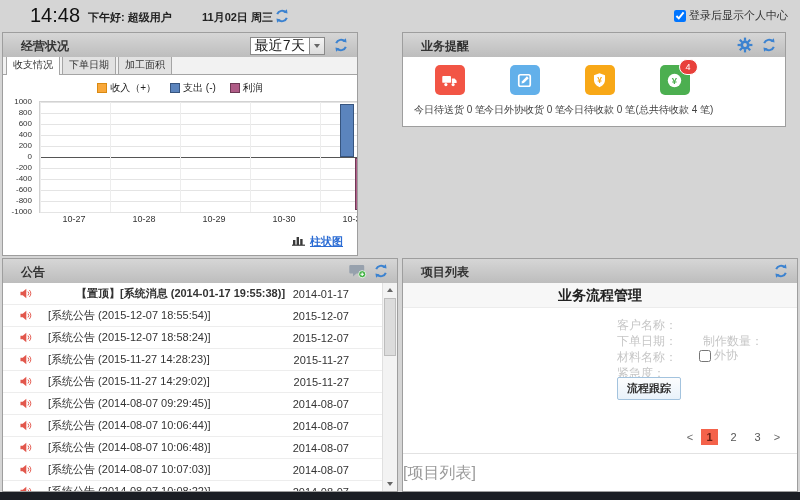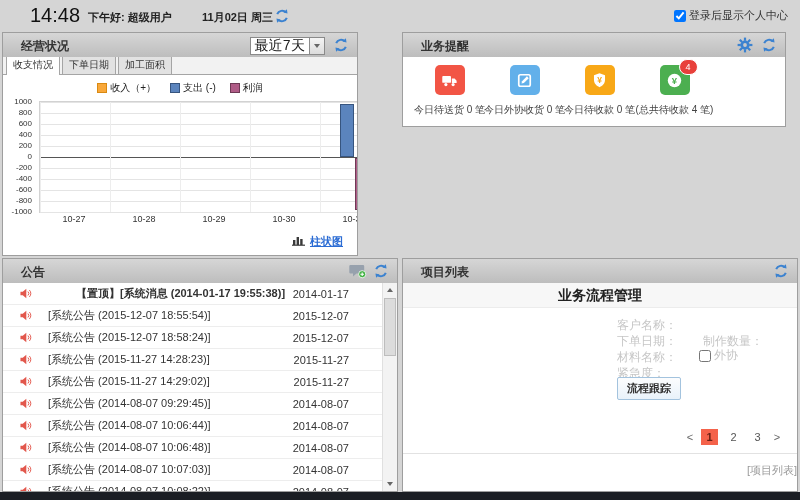--- a/index.html
+++ b/index.html
@@ -83,21 +83,21 @@
   .f-check input{width:12px;height:12px;margin:0;}
   .track-btn{position:absolute;left:214px;top:94px;font-size:11px;font-weight:bold;color:#333;
      background:linear-gradient(#fcfdfe,#e9f2fa);border:1px solid #a3c3de;border-radius:2px;
      padding:3px 9px;cursor:pointer;}
   .pagination{position:absolute;right:16px;top:146px;display:flex;align-items:center;gap:7px;
      font-size:11px;color:#555;}
   .pg{min-width:17px;height:16px;line-height:16px;text-align:center;cursor:pointer;}
   .pg.active{background:#f4624a;color:#6b2014;font-weight:bold;}
   .pg-arrow{min-width:8px;color:#666;}
   .proj-divider{position:absolute;left:0;right:0;top:170px;height:1px;background:#e2e2e2;}
-  .proj-footer{position:absolute;left:0;right:0;top:180px;text-align:right;font-size:11px;color:#9a9a9a;}
+  .proj-footer{position:absolute;left:0;right:0;top:180px;text-align:left;font-size:16px;color:#9a9a9a;}
   
   .selbox{position:absolute;right:32px;top:4px;height:16px;background:#fff;border:1px solid #8a8a8a;
      display:flex;align-items:center;cursor:pointer;}
   .selbox .val{font-size:14px;color:#222;padding:0 4px;white-space:nowrap;font-family:Liberation Mono, monospace;}
   .selbox .arr{width:14px;height:100%;background:linear-gradient(#f4f4f4,#dcdcdc);
      border-left:1px solid #8a8a8a;display:flex;align-items:center;justify-content:center;}
   .bottom-strip{position:absolute;left:0;bottom:0;width:100%;height:8px;background:#1b1e24;}
 </style>
 </head>
 <body>

